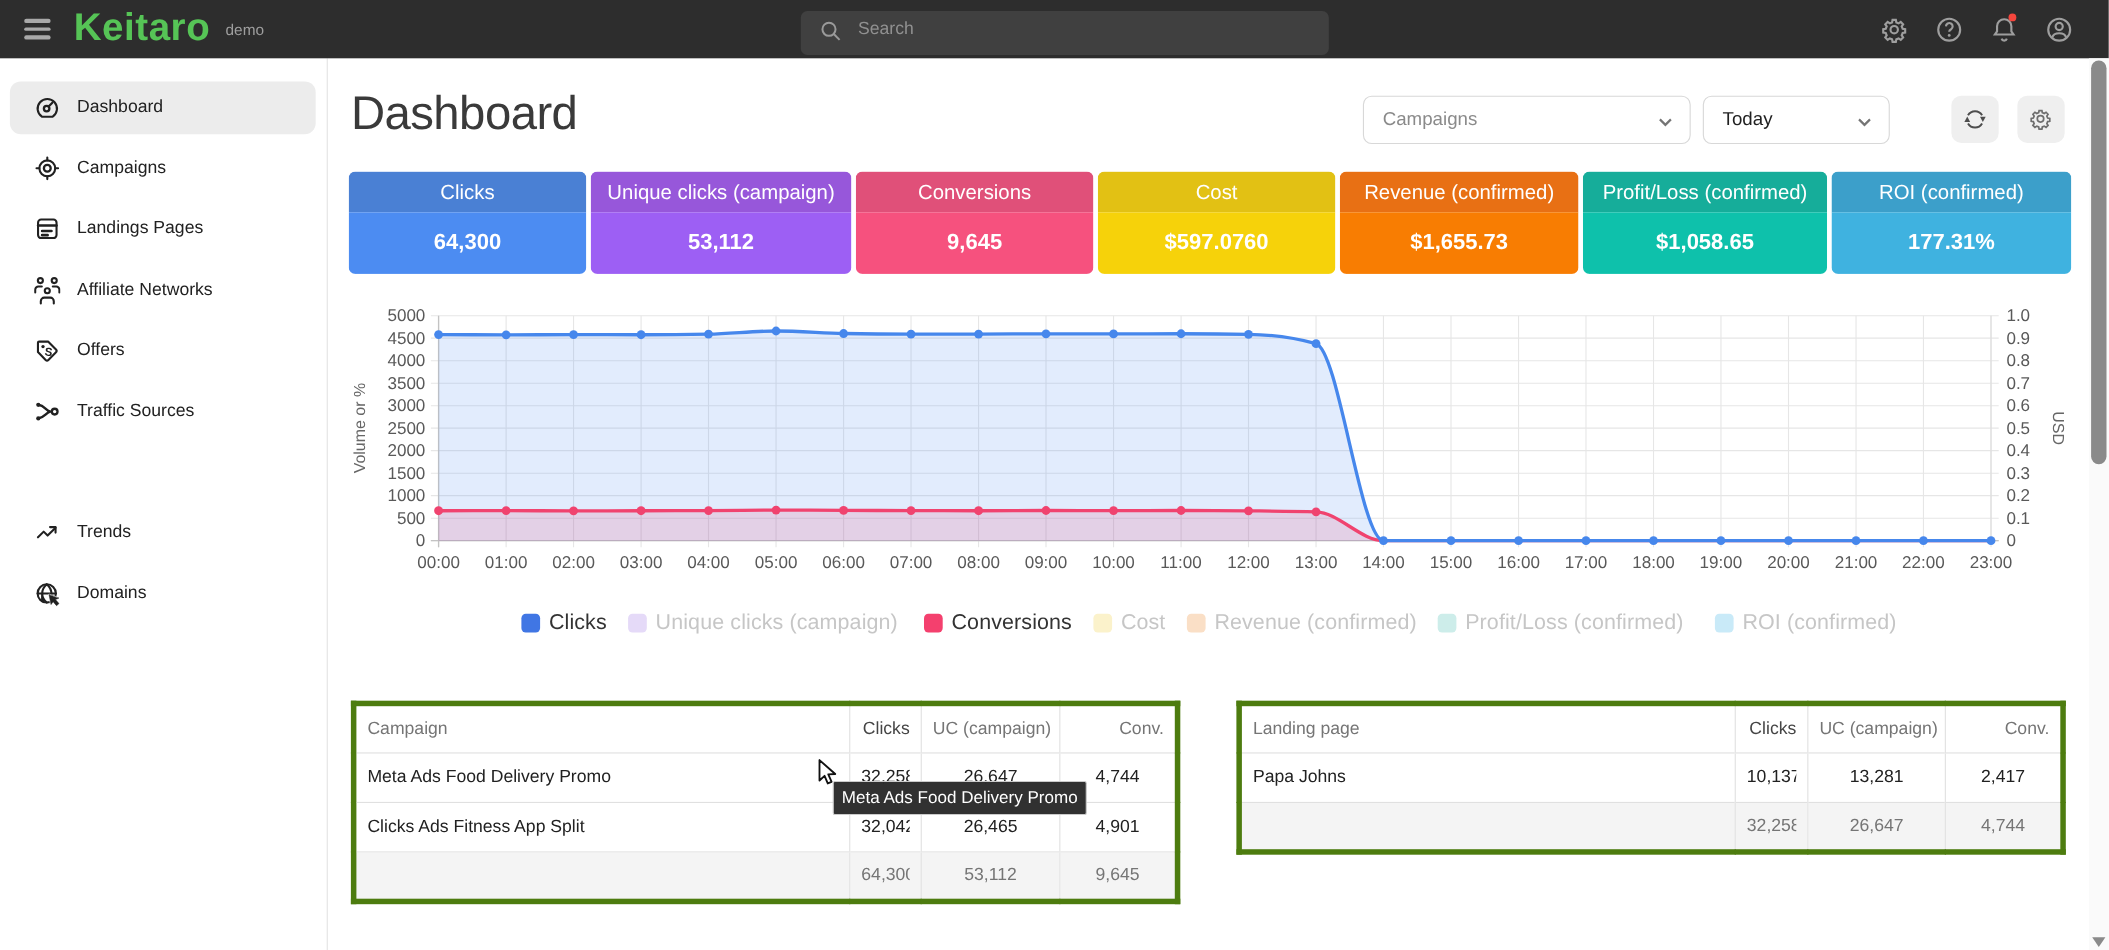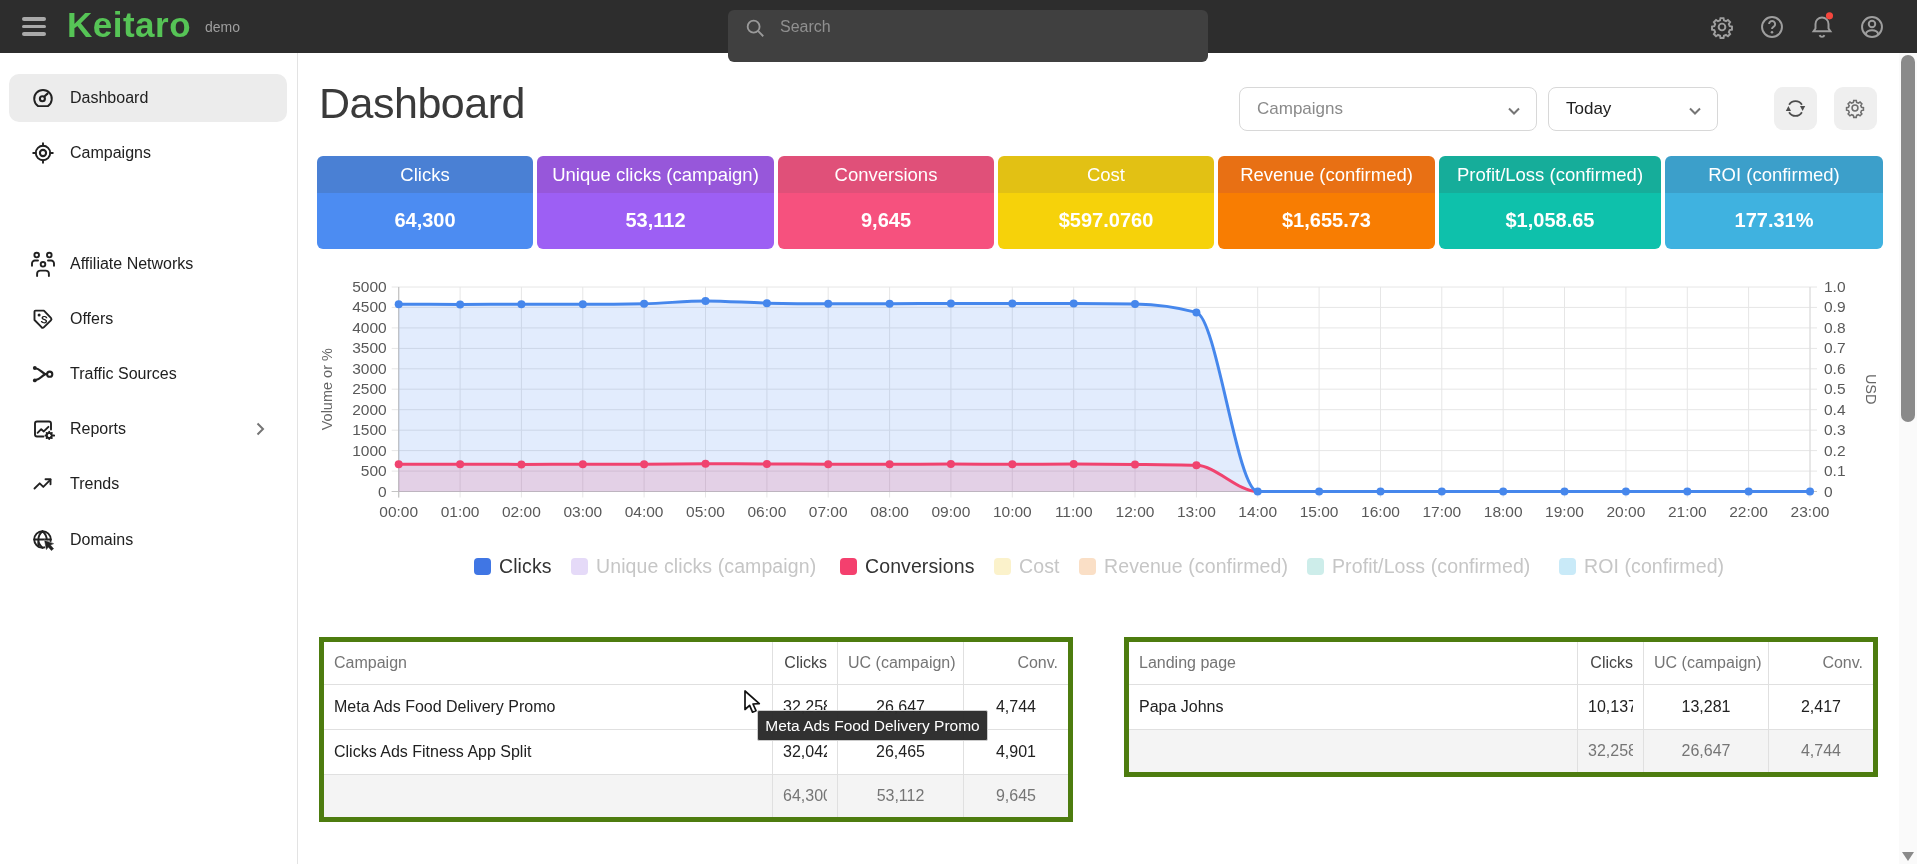--- a/index.html
+++ b/index.html
@@ -2,21 +2,21 @@
 <html><head>
 <meta charset="utf-8">
 <style>
 * { margin:0; padding:0; box-sizing:border-box; }
 html,body { width:1917px; height:864px; overflow:hidden; font-family:"Liberation Sans",sans-serif; background:#fff; }
 .topbar { position:absolute; left:0; top:0; width:1917px; height:53px; background:#2d2d2d; z-index:30; }
 .burger { position:absolute; left:22px; top:17px; width:24px; }
 .burger div { height:3.5px; background:#a9a9a9; border-radius:2px; margin-bottom:4px; }
 .logo { position:absolute; left:67px; top:5px; font-size:35px; font-weight:bold; color:#56c456; letter-spacing:0.5px; }
 .demo { position:absolute; left:205px; top:19px; font-size:14px; color:#9e9e9e; }
-.search { position:absolute; left:728px; top:10px; width:480px; height:52px; background:#404040; border-radius:6px; }
+.search { position:absolute; left:728px; top:10px; width:480px; height:40px; background:#404040; border-radius:6px; }
 .search svg { position:absolute; left:16px; top:7px; }
 .search span { position:absolute; left:52px; top:8px; font-size:16px; color:#909090; }
 .topicons { position:absolute; right:32px; top:14px; display:flex; gap:24px; }
 .sidebar { position:absolute; left:0; top:53px; width:298px; height:811px; background:#fff; border-right:1px solid #e3e3e3; }
 .mitem { position:absolute; left:9px; width:278px; height:48px; border-radius:10px; display:flex; align-items:center; }
 .mitem.active { background:#ececec; }
 .mitem svg { margin-left:22px; }
 .mitem span { margin-left:15px; font-size:16px; color:#212121; }
 .mitem .chev { position:absolute; right:18px; }
 .h1 { position:absolute; left:319px; top:79px; font-size:43px; color:#3a3a3a; letter-spacing:-0.5px; }
@@ -97,20 +97,28 @@
       <span>Dashboard</span>
     </div>
 <div class="mitem" style="top:76px;">
       <svg width="24" height="24" viewBox="0 0 24 24" stroke="#212121" stroke-width="1.9" fill="none" stroke-linecap="round" stroke-linejoin="round">
         <circle cx="12" cy="12" r="7.2"></circle>
         <circle cx="12" cy="12" r="3.1" stroke-width="2.1"></circle>
         <path d="M12 2.2v2.6M12 19.2v2.6M2.2 12h2.6M19.2 12h2.6"></path>
       </svg>
       <span>Campaigns</span>
     </div>
+<div class="mitem" style="top:131px;">
+      <svg width="24" height="24" viewBox="0 0 24 24" stroke="#212121" stroke-width="1.9" fill="none" stroke-linecap="round" stroke-linejoin="round">
+        <rect x="3.6" y="3.6" width="16.8" height="16.8" rx="2.8"></rect>
+        <path d="M3.6 9h16.8" stroke-width="2.2"></path>
+        <path d="M7.3 14 h8.5 M7.3 17.8 h5" stroke-width="2.4"></path>
+      </svg>
+      <span>Landings Pages</span>
+    </div>
 <div class="mitem" style="top:187px;">
       <svg width="24" height="26" viewBox="0 0 24 26" stroke="#212121" stroke-width="1.9" fill="none" stroke-linecap="round" stroke-linejoin="round">
         <circle cx="5.7" cy="4.1" r="2.3"></circle>
         <circle cx="18.3" cy="4.1" r="2.3"></circle>
         <circle cx="12" cy="13.3" r="2.3"></circle>
         <path d="M7 9.5 H3.9 A2.9 2.9 0 0 0 1 12.4 V14.8 M17 9.5 H20.1 A2.9 2.9 0 0 1 23 12.4 V14.8 M6.1 25 V22.8 A3.2 3.2 0 0 1 9.3 19.6 H14.7 A3.2 3.2 0 0 1 17.9 22.8 V25"></path>
       </svg>
       <span>Affiliate Networks</span>
     </div>
 <div class="mitem" style="top:242px;">
@@ -122,34 +130,20 @@
       <span>Offers</span>
     </div>
 <div class="mitem" style="top:297px;">
       <svg width="24" height="24" viewBox="0 0 24 24" stroke="#212121" stroke-width="1.9" fill="none" stroke-linecap="round" stroke-linejoin="round">
         <path d="M3.8 6 C9.5 6.8 10.2 10.6 14.4 12.2 H15.9 M3.8 18.4 C9.5 17.6 10.2 13.8 14.4 12.2" stroke-width="2.2"></path>
         <circle cx="3.8" cy="6" r="1.9" fill="#212121" stroke="none"></circle>
         <circle cx="3.8" cy="18.4" r="1.9" fill="#212121" stroke="none"></circle>
         <circle cx="18.7" cy="12.2" r="2.6" stroke-width="2.1"></circle>
       </svg>
       <span>Traffic Sources</span>
-    </div>
-<div class="mitem" style="top:352px;">
-      <svg width="24" height="24" viewBox="0 0 24 24" stroke="#212121" stroke-width="1.9" fill="none" stroke-linecap="round" stroke-linejoin="round">
-        <path d="M20 12.5 V6.5 a2 2 0 0 0-2-2 H6 a2 2 0 0 0-2 2 v11 a2 2 0 0 0 2 2 h6.5"></path>
-        <path d="M6.6 15.8 l3.6-3.6 2.6 2.2 4.6-4.6"></path>
-        <g stroke-width="1.9">
-          <circle cx="18.2" cy="18.5" r="2.6"></circle>
-          <path d="M18.2 14.8v1.2M18.2 20.9v1.2M14.5 18.5h1.2M21.9 18.5h1.2M15.6 15.9l.9.9M19.9 20.2l.9.9M20.8 15.9l-.9.9M16.5 20.2l-.9.9"></path>
-        </g>
-      </svg>
-      <span>Reports</span>
-      <svg class="chev" width="18" height="18" viewBox="0 0 18 18" fill="none" stroke="#757575" stroke-width="2">
-        <path d="M6.5 3.5 L12 9 L6.5 14.5"></path>
-      </svg>
     </div>
 <div class="mitem" style="top:407px;">
       <svg width="24" height="24" viewBox="0 0 24 24" stroke="#212121" stroke-width="1.9" fill="none" stroke-linecap="round" stroke-linejoin="round">
         <path d="M3.5 16.5 l5.2-5.2 3.6 3.6 7.2-7.2"></path>
         <path d="M14.5 7.2 h5 v5"></path>
       </svg>
       <span>Trends</span>
     </div>
 <div class="mitem" style="top:463px;">
       <svg width="24" height="24" viewBox="0 0 24 24" stroke="#212121" stroke-width="1.9" fill="none" stroke-linecap="round" stroke-linejoin="round">

